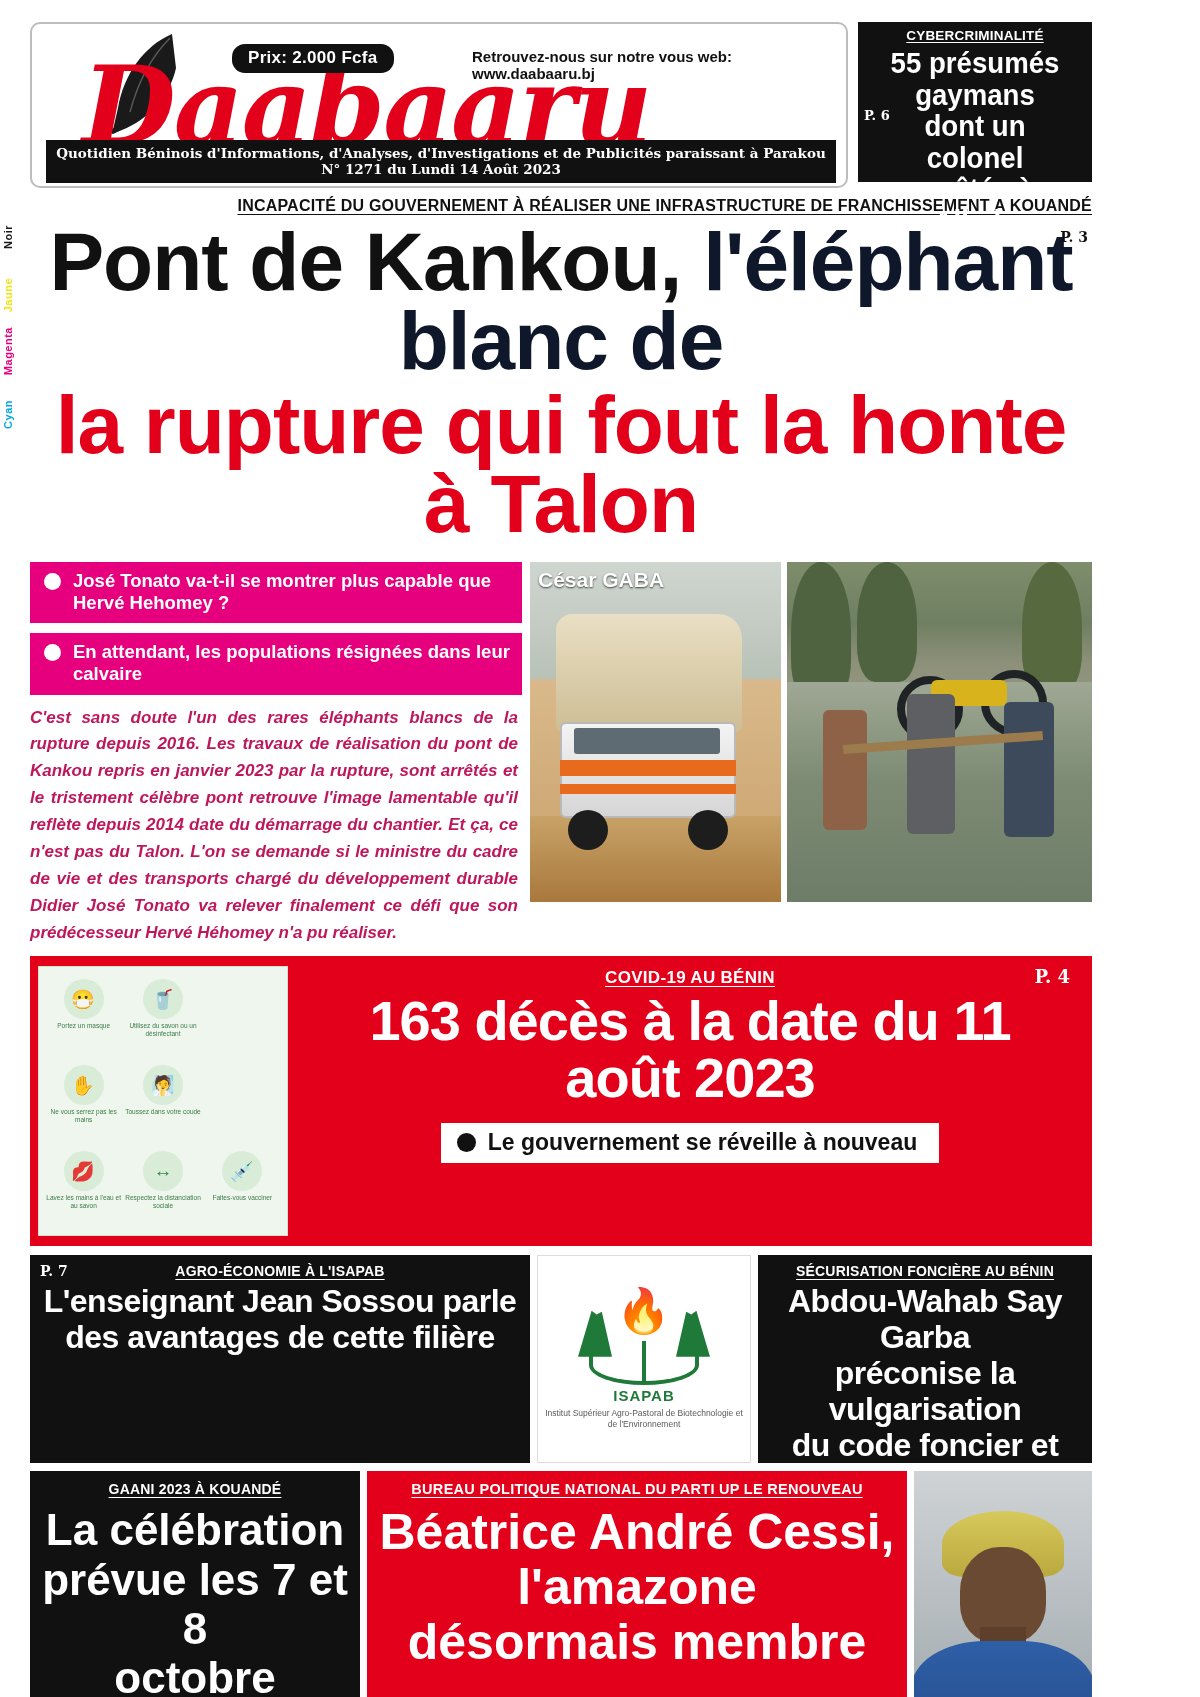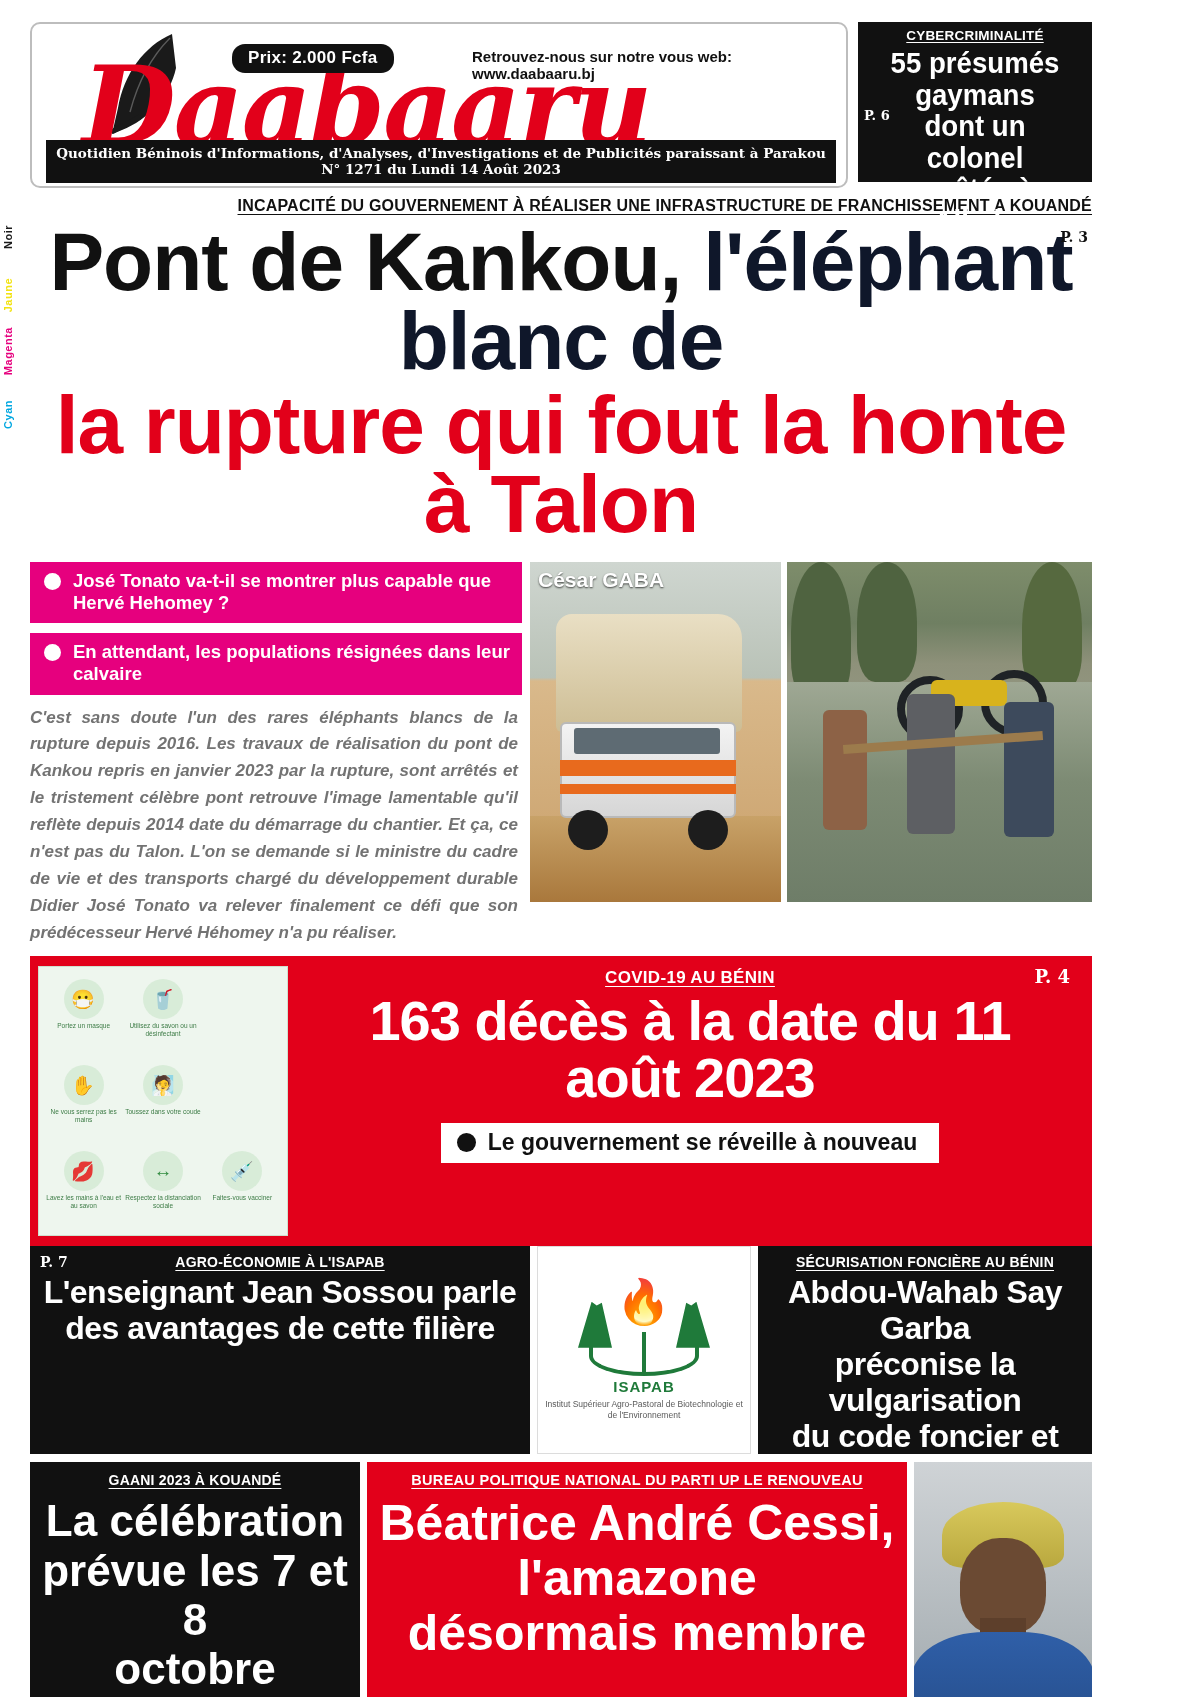--- a/index.html
+++ b/index.html
@@ -132,21 +132,21 @@
     font-weight: 700; font-size: 18.5px; line-height: 1.2;
   }
   .bullet .dot {
     flex: 0 0 auto; width: 17px; height: 17px; border-radius: 50%;
     background: #fff; margin-top: 3px;
   }
   .bodytext {
     margin-top: 6px;
     font-family: "Liberation Sans", sans-serif;
     font-style: italic; font-weight: 700;
-    font-size: 17px; line-height: 1.58; color: #737373;
+    font-size: 17px; line-height: 1.58; color: #be185d;
     text-align: justify; padding-right: 4px;
   }
   .midright { width: 570px; display: flex; gap: 6px; padding-left: 8px; }
 
   
   .photo-truck {
     position: relative; width: 252px; height: 340px; overflow: hidden;
     background: linear-gradient(#cfd6d0 0%, #b9c2b7 34%, #d9b98b 35%, #c99f69 100%);
   }
   .photo-truck .cap {
@@ -222,21 +222,21 @@
   }
   .covid-sub {
     display: inline-flex; align-items: center; gap: 12px;
     background: #fff; color: #111; margin-top: 16px;
     padding: 6px 22px 7px 16px;
     font-family: "Liberation Sans", sans-serif; font-weight: 700; font-size: 23px;
   }
   .covid-sub .dot { width: 19px; height: 19px; border-radius: 50%; background: #111; }
 
   
-  .row3 { display: flex; gap: 7px; height: 208px; }
+  .row3 { margin-top: 9px; display: flex; gap: 7px; height: 208px; }
   .isapab-box {
     width: 500px; background: #111; color: #fff; position: relative;
     padding: 8px 10px 0; text-align: center;
   }
   .r3kicker {
     font-size: 14px; font-weight: 700; letter-spacing: .2px;
     text-decoration: underline; text-underline-offset: 3px;
     font-family: "Liberation Sans", sans-serif;
   }
   .r3page {

